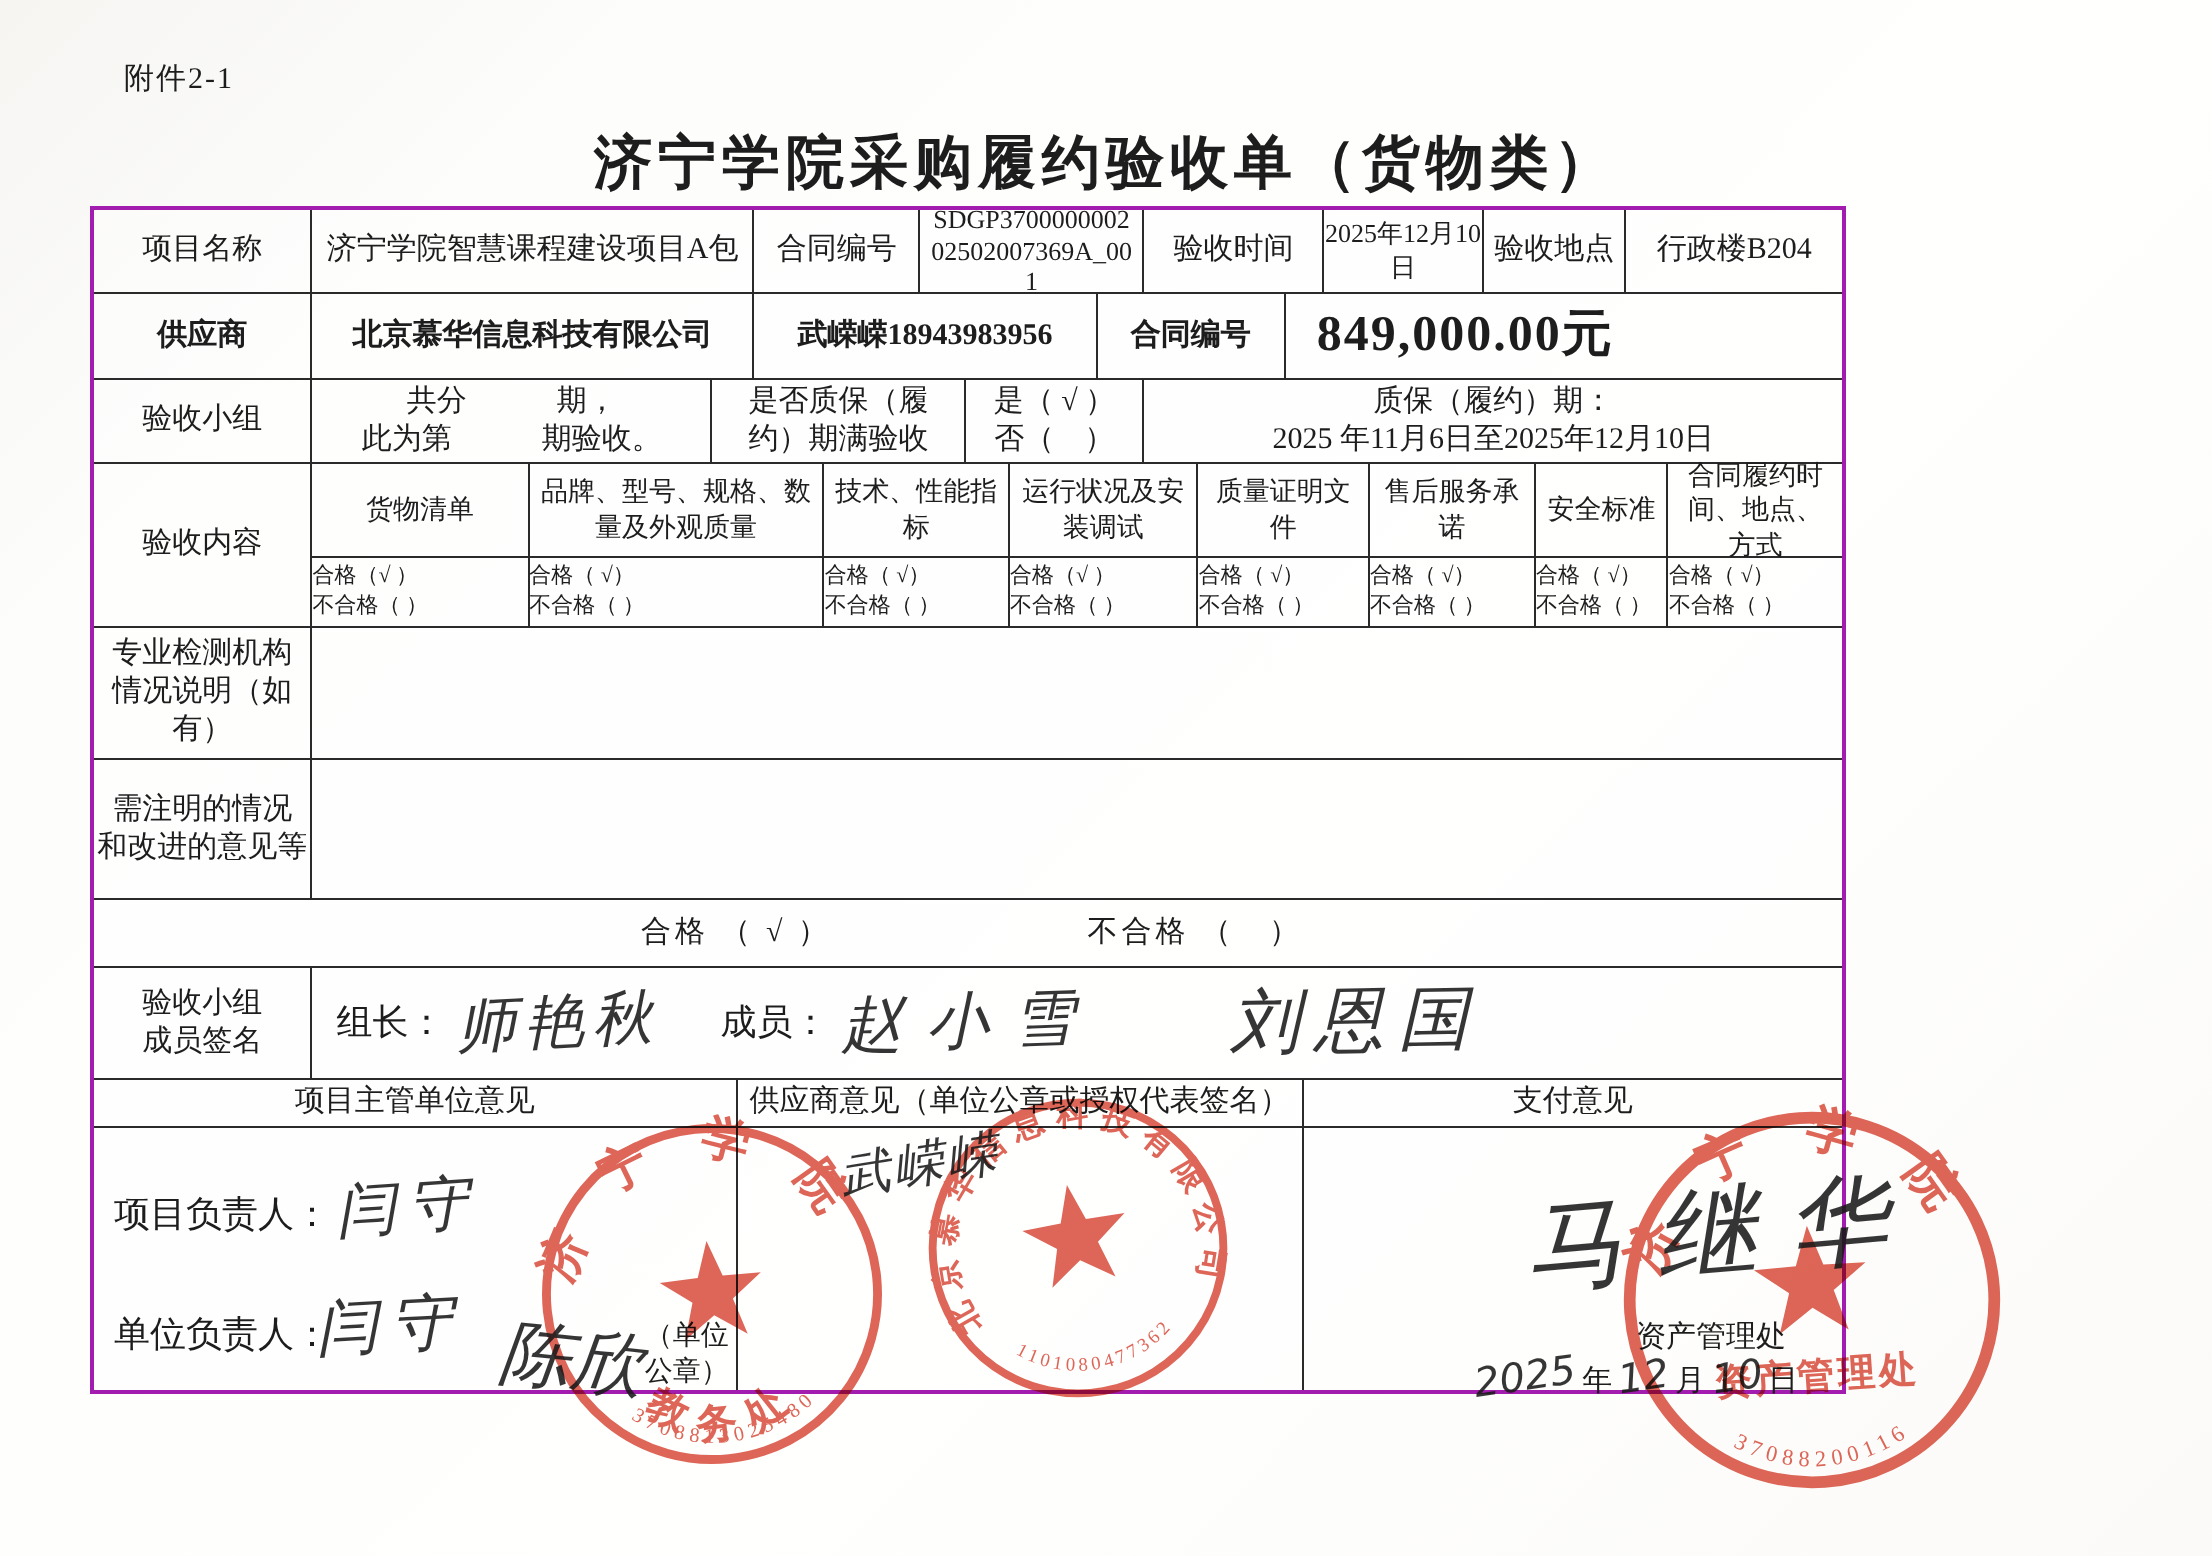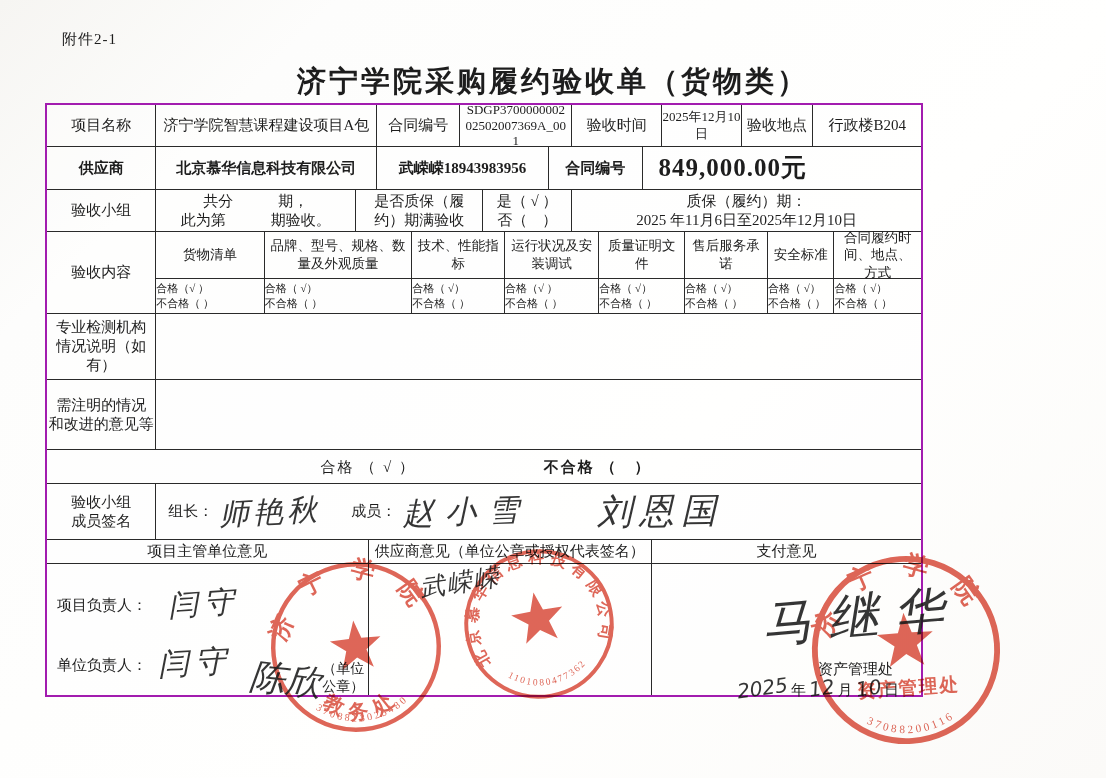--- a/index.html
+++ b/index.html
@@ -26,23 +26,23 @@
   .ci{padding:0;}
   .ci-t{height:46px;border-bottom:1.4px solid #2a2a2a;width:100%;box-sizing:border-box;
     display:flex;align-items:center;justify-content:center;font-size:13.5px;line-height:1.3;padding:0 4px;}
   .ci-c{height:34px;width:100%;display:flex;flex-direction:column;align-items:flex-start;justify-content:center;
     font-size:11px;line-height:1.3;}
   .sdgp{font-size:13px;word-break:break-all;line-height:1.2;padding:16px 5px;}
   .amount{font-size:25px;letter-spacing:1px;}
   .r7 .concl{position:relative;width:100%;height:100%;}
   .concl span{position:absolute;top:50%;transform:translate(-50%,-50%);font-size:15px;letter-spacing:2px;text-align:right;}
   .concl .c-pass{left:42%;}
-  .concl .c-fail{left:72%;font-weight:bold;}
+  .concl .c-fail{left:72%;}
   .team-cell{flex-direction:row;justify-content:flex-start;padding-left:12px;gap:6px;align-items:center;}
-  .plabel{font-size:15px;}
+  .plabel{font-size:18px;}
   .b-col1{width:36.8%;} .b-col2{width:32.4%;} .b-col3{width:30.8%;}
   .r10 .cell{position:relative;}
   .abs{position:absolute;}
   .overlay{position:absolute;left:0;top:0;width:1106px;height:778px;pointer-events:none;}
   .hw{position:absolute;font-family:"DejaVu Sans",sans-serif;font-style:italic;color:rgba(25,25,25,.88);
     white-space:nowrap;transform-origin:left center;}
   .stamp{position:absolute;opacity:.8;mix-blend-mode:multiply;}
   .stamp text{font-family:"Liberation Serif","DejaVu Serif",serif;fill:#d6402e;}
   .sig-inline{font-family:"DejaVu Sans",sans-serif;font-style:italic;color:rgba(25,25,25,.88);}
   .dateline{font-size:15px;white-space:nowrap;}

